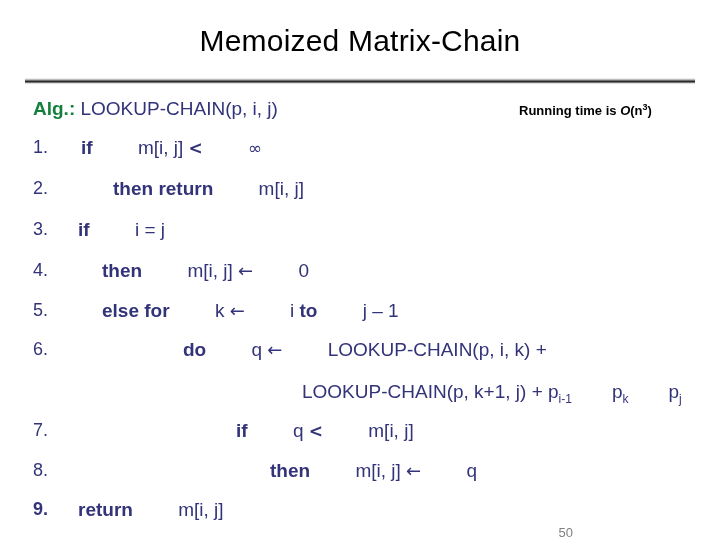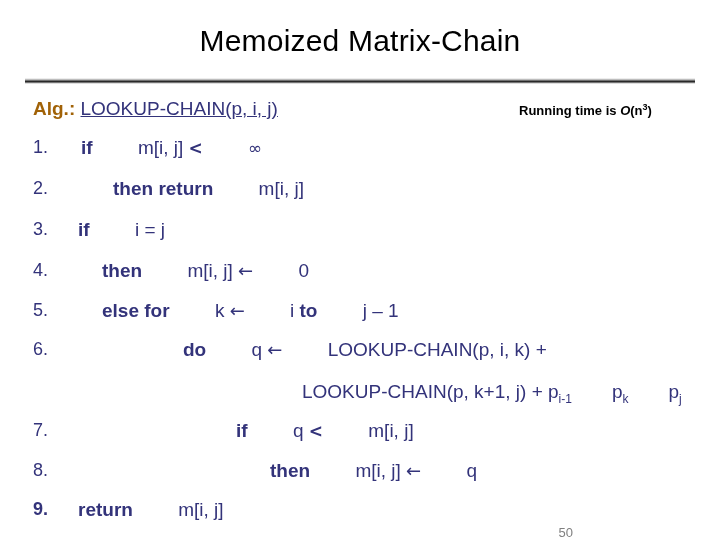--- a/index.html
+++ b/index.html
@@ -52,27 +52,26 @@
 
   
   .alg-line {
     position: absolute;
     left: 33px;
     top: 98px;
     font-size: 19px;
     white-space: nowrap;
   }
   .alg-label {
-    color: #a16207;
+    color: #15803d;
     font-weight: bold;
   }
   .alg-sig {
     color: #33337a;
     font-weight: normal;
-    text-decoration: underline;
   }
 
   .runtime {
     position: absolute;
     left: 487px;
     top: 103px;
     font-size: 13px;
     font-weight: bold;
     color: #000000;
     white-space: nowrap;

